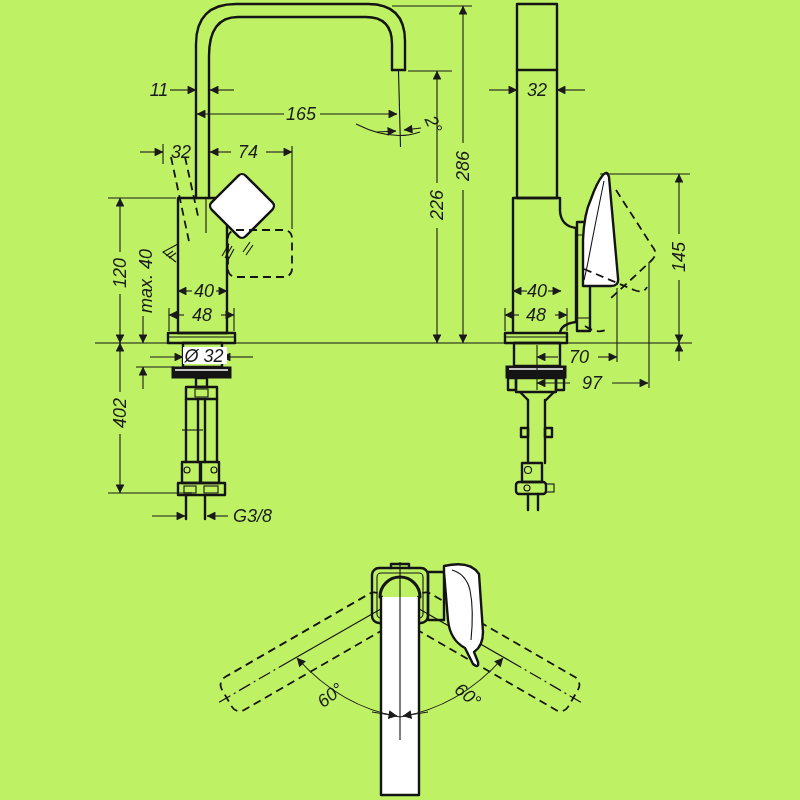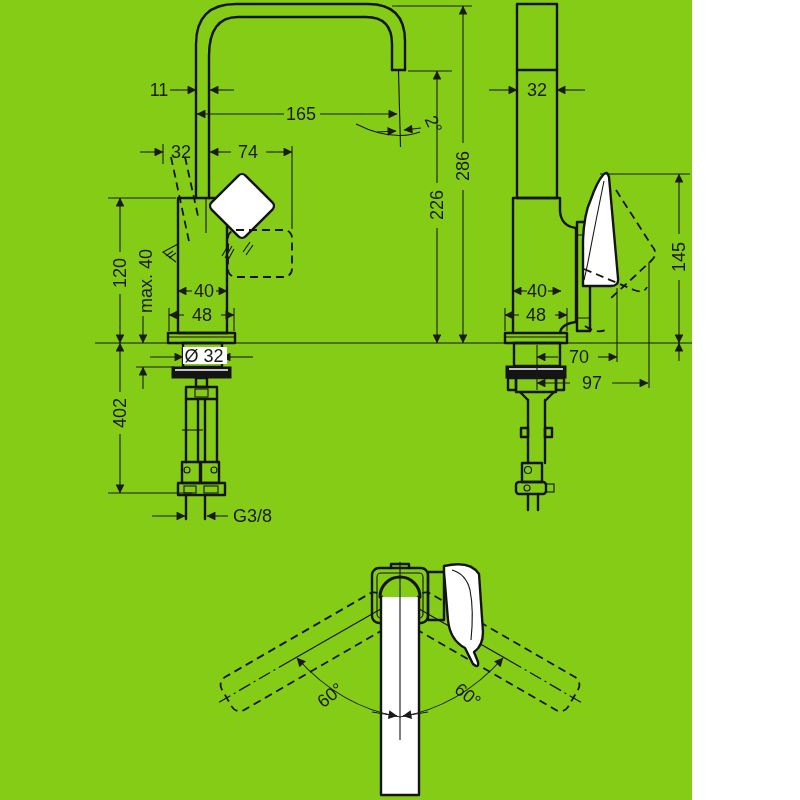--- a/index.html
+++ b/index.html
@@ -1,16 +1,16 @@
 <!DOCTYPE html>
 <html><head>
 <meta charset="utf-8">
 <style>
   html,body{margin:0;padding:0;background:#fff;}
-  .page{width:692px;height:800px;background:#84cc16;position:relative;font-family:"Liberation Sans",sans-serif;}
+  .page{width:800px;height:800px;background:#bef264;position:relative;font-family:"Liberation Sans",sans-serif;font-style:italic;}
   svg{display:block;}
   svg text{font-family:"Liberation Sans",sans-serif;fill:#1a1a1a;font-size:18px;}
   .obj{fill:none;stroke:#141414;stroke-width:2.4;stroke-linecap:round;stroke-linejoin:round;}
   .obj-thick{fill:none;stroke:#141414;stroke-width:3;stroke-linecap:round;}
   .objw{fill:#ffffff;stroke:#141414;stroke-width:2.4;stroke-linejoin:round;}
   .thin{fill:none;stroke:#141414;stroke-width:1.1;}
   .dim{fill:none;stroke:#1a1a1a;stroke-width:1.1;}
   .dashed{fill:none;stroke:#141414;stroke-width:1.8;stroke-dasharray:8 5;stroke-linejoin:round;}
   .dashdot{fill:none;stroke:#141414;stroke-width:1.2;stroke-dasharray:13 4 2 4;}
   .blackfill{fill:#141414;stroke:#141414;stroke-width:1;}

